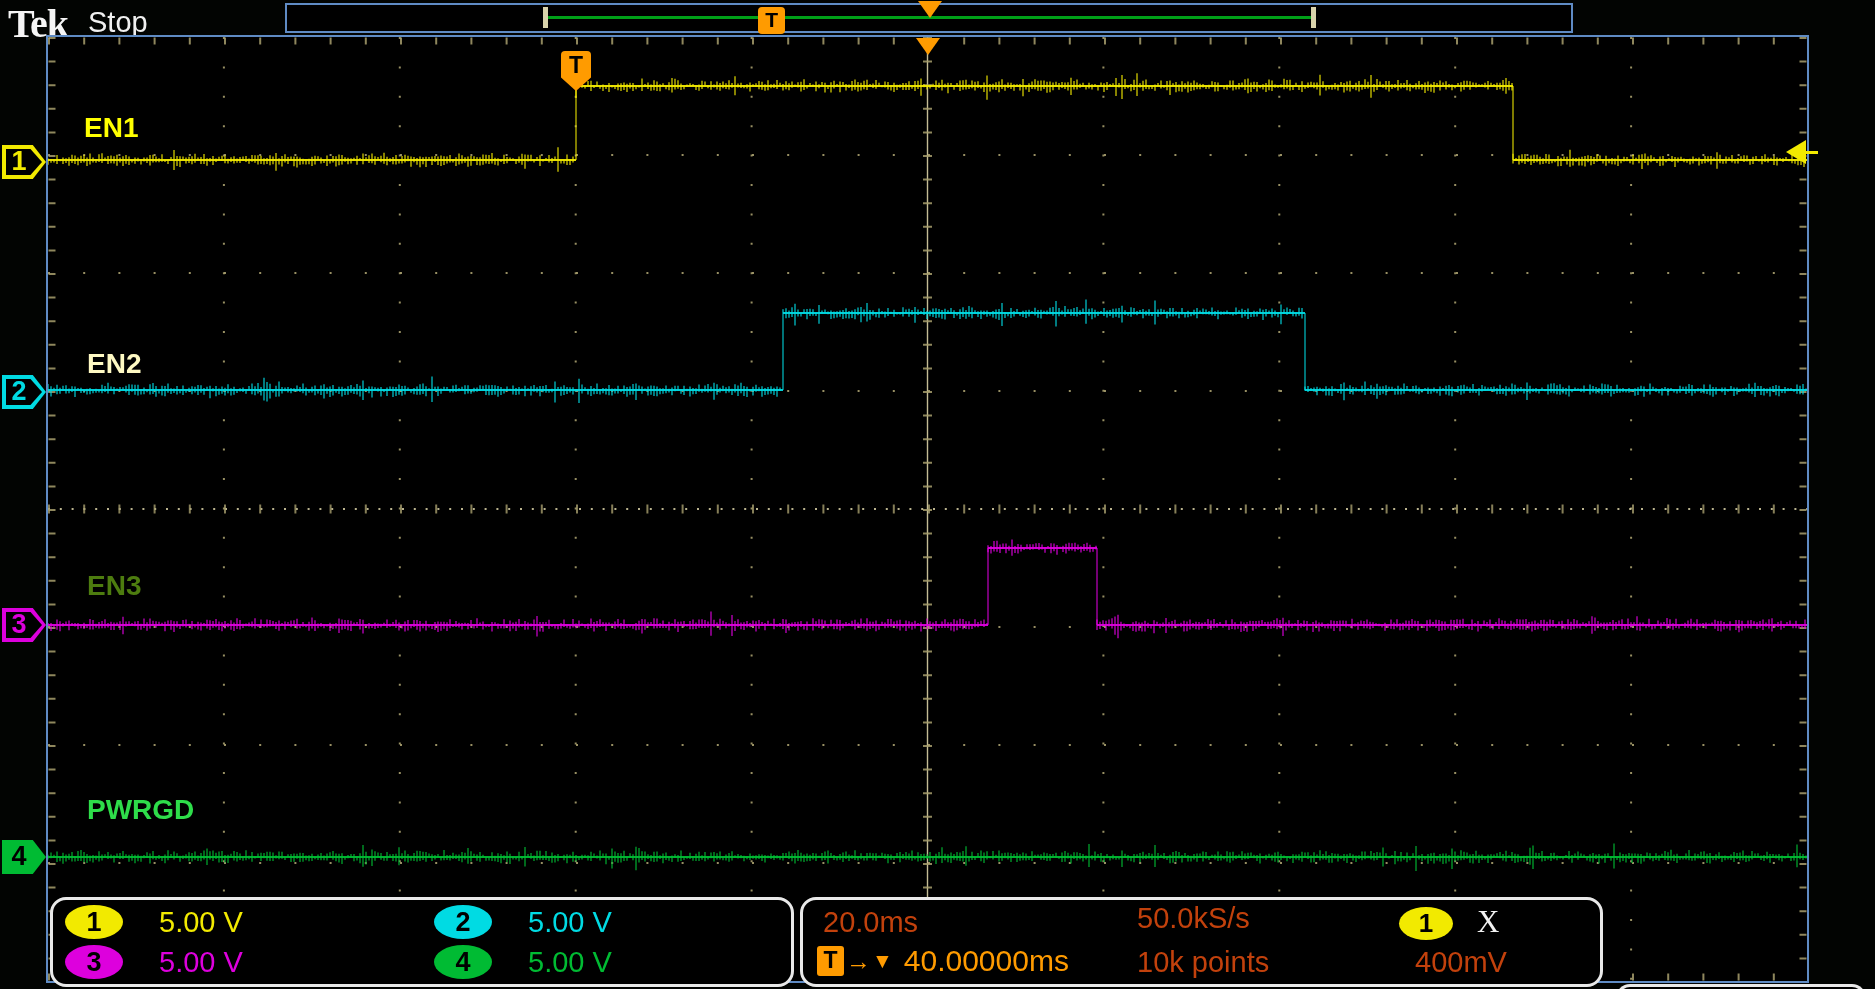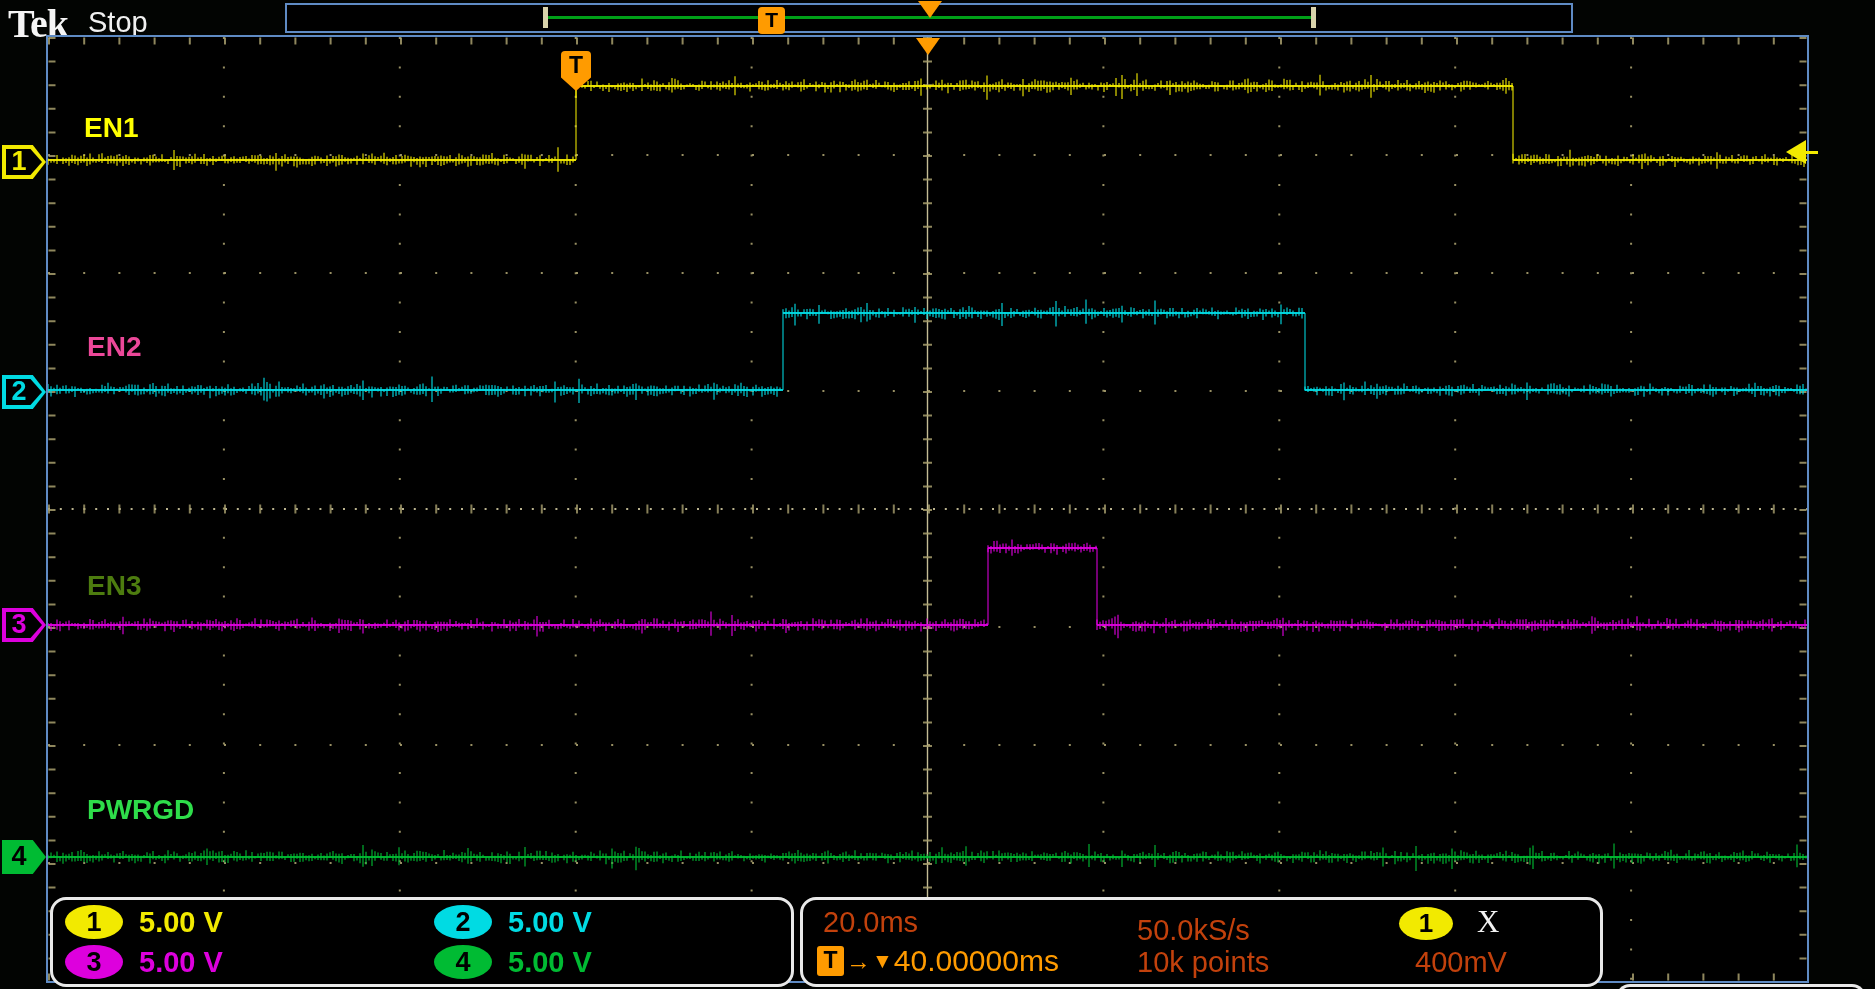--- a/index.html
+++ b/index.html
@@ -28,33 +28,33 @@
   .trig-flag{position:absolute;left:561px;top:51px;width:30px;height:40px;background:#ff9b00;clip-path:polygon(0 0,100% 0,100% 66%,50% 100%,0 66%);z-index:7;color:#000;font-weight:bold;font-size:23px;text-align:center;line-height:28px;border-radius:4px;}
   .hpos-tri{position:absolute;width:0;height:0;border-left:12px solid transparent;border-right:12px solid transparent;border-top:17px solid #ff9b00;z-index:7;}
   .level-arrow{position:absolute;width:0;height:0;border-top:12px solid transparent;border-bottom:12px solid transparent;border-right:20px solid #f2ea00;z-index:7;}
   .level-arrow-tail{position:absolute;width:18px;height:3px;background:#f2ea00;z-index:7;}
   
   .readout-box{position:absolute;top:897px;height:84px;background:#000;border:3px solid #e9e9e9;border-radius:16px;z-index:10;}
   .box-left{left:50px;width:738px;}
   .box-right{left:800px;width:797px;}
   .ch-readout{position:absolute;display:flex;align-items:center;}
   .badge{display:inline-block;width:58px;height:34px;border-radius:50%;color:#000;font-weight:bold;font-size:27px;text-align:center;line-height:34px;flex:none;}
-  .ch-scale{font-size:29px;margin-left:16px;white-space:pre;font-weight:bold;}
+  .ch-scale{font-size:29px;margin-left:36px;white-space:pre;}
   .pos-r1c1{left:12px;top:5px;} .pos-r1c2{left:381px;top:5px;}
   .pos-r2c1{left:12px;top:45px;} .pos-r2c2{left:381px;top:45px;}
   .rb-text{position:absolute;color:#c2410c;font-size:29px;white-space:pre;}
-  .rt-timebase{left:20px;top:6px;} .rt-rate{left:334px;top:14px;text-align:right;}
+  .rt-timebase{left:20px;top:6px;} .rt-rate{left:334px;top:2px;text-align:right;}
   .rt-points{left:334px;top:46px;} .rt-level{left:612px;top:46px;}
   .rt-src-badge{position:absolute;left:596px;top:7px;width:54px;height:33px;border-radius:50%;background:#f2ea00;color:#000;font-weight:bold;font-size:26px;text-align:center;line-height:33px;}
   .rt-slope{position:absolute;left:674px;top:4px;color:#f2f2f2;font-family:"Liberation Serif","DejaVu Serif",serif;font-size:31px;}
   .trig-row{position:absolute;left:14px;top:44px;display:flex;align-items:center;color:#ff9b00;}
   .tr-badge{width:27px;height:30px;background:#ff9b00;border-radius:3px;color:#000;font-weight:bold;font-size:23px;text-align:center;line-height:29px;}
   .tr-arrow{font-size:25px;margin-left:2px;}
   .tr-marker{font-size:21px;margin-left:1px;}
-  .tr-delay{font-size:30px;margin-left:1px;}
+  .tr-delay{font-size:30px;margin-left:11px;}
   
   .cropped-box-edge{position:absolute;left:1616px;top:984px;width:244px;height:12px;border:3px solid #e9e9e9;border-bottom:none;border-radius:14px 14px 0 0;background:#000;z-index:9;}
 </style>
 </head>
 <body>
 
 <div class="scope">
 
   <span class="brand-logo">Tek</span>
   <span class="brand-status">Stop</span>
@@ -114,21 +114,21 @@
         <path d="M940 508.2V515.2M943 509.0V516.6M946 503.9V514.5M949 503.8V514.7M952 507.6V515.9M955 506.4V512.0M958 506.6V516.2M961 508.8V513.8M964 502.6V518.8M967 508.9V516.1M970 507.1V516.6M973 507.7V514.6M976 510.2V512.9M979 507.2V512.2M982 507.2V513.1M985 507.2V512.5M988 506.2V511.9M991 506.0V513.1M994 507.6V512.4M997 509.9V515.8M1000 509.1V511.3M1003 506.2V516.2M1006 506.6V514.3M1009 508.0V517.7M1012 509.8V512.0M1015 508.7V514.9M1018 506.7V516.4M1021 505.8V513.7M1024 506.2V513.4M1027 505.7V514.5M1030 507.6V513.1M1033 509.3V515.6M1036 507.0V514.0M1039 505.8V513.8M1042 507.8V515.3M1045 510.9V514.8M1048 508.8V512.6" stroke="#dd00dd" stroke-width="1.5" fill="none" opacity="0.75"></path>
         <line x1="1049" y1="511" x2="1049" y2="588" stroke="#dd00dd" stroke-width="1.5" opacity="0.7"></line>
         <line x1="1049" y1="588" x2="1759" y2="588" stroke="#dd00dd" stroke-width="2.2" opacity="0.95"></line>
         <path d="M1049 582.6V592.9M1052 584.8V591.9M1055 583.2V588.9M1058 583.8V593.5M1061 582.6V589.5M1064 581.2V591.5M1067 579.5V597.7M1070 577.7V601.2M1073 584.7V593.5M1076 586.5V591.1M1079 587.0V589.8M1082 588.2V591.2M1085 585.3V593.9M1088 584.3V594.7M1091 585.5V593.8M1094 585.4V594.5M1097 583.8V594.5M1100 585.8V590.9M1103 587.0V591.6M1106 583.2V596.3M1109 584.7V588.7M1112 586.4V591.3M1115 585.4V590.1M1118 581.1V596.1M1121 585.3V590.4M1124 584.1V591.6M1127 582.8V589.4M1130 586.7V589.4M1133 585.8V590.3M1136 583.7V594.6M1139 584.6V594.2M1142 582.6V592.6M1145 586.0V590.7M1148 584.8V592.3M1151 585.0V592.8M1154 585.7V591.6M1157 585.2V588.2M1160 581.9V591.9M1163 583.5V593.0M1166 581.9V591.1M1169 586.0V590.7M1172 584.9V588.0M1175 588.1V590.7M1178 583.2V589.6M1181 586.9V593.0M1184 582.2V592.1M1187 585.2V592.6M1190 587.2V591.7M1193 584.5V595.0M1196 585.6V594.0M1199 584.9V594.7M1202 583.8V588.5M1205 583.9V594.0M1208 584.0V591.8M1211 583.8V590.3M1214 582.9V589.1M1217 585.1V588.0M1220 584.7V592.0M1223 584.6V591.7M1226 582.9V590.9M1229 581.2V592.2M1232 583.1V591.5M1235 580.8V599.1M1238 585.4V593.6M1241 583.3V590.6M1244 586.5V590.9M1247 586.3V588.7M1250 582.9V593.2M1253 586.0V590.7M1256 583.6V590.0M1259 583.9V593.6M1262 586.7V589.2M1265 584.9V594.9M1268 583.5V589.7M1271 585.5V594.4M1274 585.5V589.9M1277 588.5V591.3M1280 586.4V591.6M1283 583.3V591.6M1286 583.8V594.0M1289 584.1V591.0M1292 583.6V594.3M1295 583.5V589.3M1298 583.8V590.5M1301 587.5V589.6M1304 581.7V591.6M1307 586.6V589.6M1310 585.2V592.7M1313 583.5V589.0M1316 584.0V591.2M1319 582.6V591.3M1322 584.7V592.3M1325 585.2V591.1M1328 586.3V588.7M1331 586.8V589.3M1334 588.0V590.4M1337 585.8V593.7M1340 587.3V591.0M1343 582.5V591.7M1346 585.4V592.3M1349 582.3V590.4M1352 586.2V593.3M1355 585.8V592.7M1358 583.6V590.7M1361 583.8V593.1M1364 582.0V591.0M1367 583.8V589.4M1370 583.9V593.6M1373 586.7V589.1M1376 587.4V591.1M1379 583.3V594.1M1382 582.6V590.5M1385 585.0V589.4M1388 582.8V591.1M1391 583.1V594.0M1394 584.2V593.5M1397 584.6V593.0M1400 587.6V591.6M1403 582.7V593.2M1406 582.9V593.2M1409 582.2V592.0M1412 582.8V591.1M1415 581.7V591.0M1418 587.7V590.1M1421 587.7V592.3M1424 582.6V592.9M1427 586.1V589.5M1430 584.0V594.5M1433 588.0V591.5M1436 583.6V589.0M1439 585.1V589.7M1442 582.6V591.4M1445 587.1V592.6M1448 585.0V588.4M1451 581.2V592.0M1454 583.3V588.9M1457 583.7V591.4M1460 586.5V592.0M1463 583.8V593.1M1466 585.5V591.8M1469 581.9V591.1M1472 582.5V592.5M1475 582.4V592.6M1478 582.0V592.9M1481 585.1V591.5M1484 584.5V594.5M1487 583.5V593.0M1490 585.7V592.3M1493 582.9V590.9M1496 582.8V593.7M1499 584.8V593.4M1502 582.5V590.8M1505 582.9V589.7M1508 588.8V590.8M1511 584.6V589.0M1514 583.8V592.6M1517 587.0V592.2M1520 582.3V592.3M1523 584.8V592.9M1526 582.1V591.9M1529 583.3V591.3M1532 586.6V591.4M1535 585.2V588.2M1538 586.1V590.2M1541 584.3V587.8M1544 579.2V596.7M1547 580.4V593.8M1550 584.0V591.3M1553 585.8V590.2M1556 585.4V592.0M1559 585.6V593.1M1562 584.9V587.8M1565 583.1V593.3M1568 584.9V592.1M1571 583.6V589.1M1574 582.3V592.3M1577 586.9V592.4M1580 581.5V591.9M1583 585.3V590.8M1586 585.2V589.1M1589 579.2V593.2M1592 585.6V593.7M1595 585.6V589.5M1598 587.1V591.2M1601 581.8V590.3M1604 587.2V592.6M1607 587.1V591.4M1610 583.4V588.9M1613 585.6V591.7M1616 584.9V588.1M1619 581.1V592.0M1622 582.2V591.4M1625 586.3V592.8M1628 581.7V591.0M1631 588.6V591.4M1634 586.7V588.9M1637 585.8V590.9M1640 583.5V590.8M1643 581.8V591.6M1646 585.5V589.5M1649 582.2V592.9M1652 586.6V590.8M1655 586.1V588.7M1658 585.5V591.7M1661 586.5V588.6M1664 585.5V587.6M1667 582.7V591.8M1670 583.9V593.9M1673 583.7V594.4M1676 585.1V592.4M1679 586.8V591.6M1682 584.3V593.4M1685 587.1V589.1M1688 582.9V593.0M1691 583.0V595.3M1694 583.7V593.5M1697 588.3V591.2M1700 583.6V591.3M1703 583.1V591.5M1706 584.2V588.6M1709 585.2V592.1M1712 584.0V590.7M1715 582.5V593.0M1718 585.4V589.8M1721 582.2V591.6M1724 581.3V594.4M1727 586.7V590.5M1730 584.9V589.9M1733 583.7V592.7M1736 587.3V590.9M1739 585.0V588.4M1742 583.6V588.6M1745 586.8V591.3M1748 583.8V591.2M1751 587.7V591.5M1754 588.5V591.1M1757 582.5V592.1" stroke="#dd00dd" stroke-width="1.5" fill="none" opacity="0.75"></path>
         <line x1="0" y1="820" x2="1759" y2="820" stroke="#00bb33" stroke-width="2.2" opacity="0.95"></line>
         <path d="M0 817.7V822.6M3 815.6V821.3M6 817.8V820.9M9 814.5V825.0M12 819.2V824.2M15 815.8V826.7M18 817.6V824.6M21 816.8V822.8M24 815.1V824.5M27 819.0V824.4M30 814.0V824.0M33 812.9V823.9M36 815.0V825.3M39 816.9V825.9M42 818.6V824.2M45 817.9V825.4M48 818.6V822.8M51 814.3V824.6M54 817.5V823.5M57 817.2V820.0M60 814.9V821.9M63 817.6V821.4M66 818.2V825.6M69 816.5V820.0M72 816.0V821.9M75 814.1V822.1M78 817.3V820.5M81 817.8V824.8M84 817.1V823.8M87 817.7V826.3M90 817.4V824.2M93 818.7V824.8M96 818.0V821.3M99 815.3V820.9M102 816.6V826.5M105 814.0V822.2M108 820.2V822.8M111 818.1V821.9M114 819.3V824.0M117 817.5V826.2M120 813.2V823.3M123 816.9V821.0M126 814.4V822.4M129 816.3V820.8M132 818.8V824.7M135 818.6V821.9M138 817.2V821.6M141 815.2V824.3M144 816.1V824.4M147 814.5V822.7M150 818.6V824.1M153 815.9V824.3M156 813.6V822.5M159 811.4V827.9M162 814.3V822.5M165 813.5V823.9M168 815.7V822.1M171 814.6V825.4M174 814.0V825.0M177 818.0V825.6M180 817.7V826.0M183 816.7V819.6M186 814.0V823.4M189 815.1V824.5M192 816.5V823.0M195 819.8V823.8M198 813.2V823.3M201 818.8V822.3M204 814.9V824.7M207 818.9V821.5M210 816.6V820.9M213 815.7V824.0M216 815.9V821.3M219 814.7V823.8M222 814.7V823.9M225 815.4V823.9M228 818.2V821.6M231 814.4V822.2M234 814.7V821.7M237 819.9V823.0M240 817.2V819.7M243 816.9V825.1M246 816.4V824.7M249 816.7V821.8M252 815.8V825.0M255 815.9V824.7M258 818.4V823.3M261 818.2V824.3M264 816.7V824.0M267 819.5V822.3M270 817.6V823.0M273 815.9V823.2M276 818.5V823.3M279 816.6V823.5M282 815.2V821.0M285 814.0V822.8M288 816.6V824.2M291 816.8V825.6M294 816.3V826.9M297 820.6V822.7M300 818.0V821.3M303 817.0V820.8M306 817.0V824.2M309 819.1V823.6M312 816.3V826.2M315 808.1V829.8M318 814.8V827.6M321 819.2V823.5M324 812.6V829.0M327 814.2V823.8M330 815.4V820.7M333 815.9V822.7M336 819.9V823.8M339 815.1V823.8M342 817.2V819.5M345 817.0V824.0M348 816.8V824.4M351 810.3V828.2M354 816.3V821.9M357 813.5V824.4M360 816.9V825.5M363 818.7V823.7M366 816.0V824.0M369 813.7V824.6M372 813.9V823.9M375 814.8V823.1M378 815.1V824.8M381 816.6V820.2M384 817.2V823.9M387 817.9V822.4M390 817.0V819.4M393 819.8V823.4M396 812.9V823.2M399 818.1V823.0M402 818.1V823.5M405 815.7V822.0M408 817.4V822.0M411 817.6V824.0M414 815.0V825.3M417 815.7V822.4M420 811.0V826.7M423 814.2V824.6M426 816.7V820.7M429 817.5V823.8M432 815.1V824.8M435 817.8V820.2M438 819.7V823.7M441 820.2V823.4M444 815.2V824.1M447 818.8V824.2M450 816.3V825.0M453 817.1V826.2M456 818.3V822.8M459 814.5V825.3M462 816.7V827.1M465 819.2V822.6M468 819.9V822.6M471 814.7V824.3M474 819.1V822.6M477 810.0V829.5M480 817.0V819.6M483 815.9V821.7M486 818.6V823.9M489 813.7V823.3M492 813.8V822.7M495 818.2V823.0M498 814.1V822.9M501 819.0V824.1M504 815.5V825.8M507 817.9V825.6M510 817.0V824.3M513 819.0V821.1M516 817.7V823.3M519 817.2V826.2M522 817.8V821.2M525 814.7V824.8M528 818.1V824.6M531 819.2V822.9M534 817.7V822.4M537 817.7V821.0M540 818.2V823.6M543 814.7V824.0M546 816.5V820.2M549 818.4V821.5M552 813.5V823.6M555 816.6V819.6M558 816.5V827.3M561 819.4V822.7M564 811.5V831.4M567 814.5V824.7M570 816.0V825.8M573 816.3V825.5M576 813.7V824.1M579 819.6V823.7M582 816.2V820.9M585 817.2V823.3M588 809.7V833.2M591 811.0V825.5M594 814.3V822.9M597 814.5V824.5M600 817.2V822.1M603 818.1V824.2M606 814.8V825.0M609 814.5V824.4M612 818.3V822.1M615 816.6V826.3M618 815.6V823.1M621 819.2V823.8M624 818.4V825.1M627 817.3V820.9M630 818.1V824.8M633 813.6V824.1M636 820.0V822.9M639 819.2V821.7M642 815.8V822.0M645 819.1V823.7M648 816.8V824.0M651 814.7V823.9M654 818.3V822.7M657 814.9V824.2M660 819.4V822.4M663 815.4V821.3M666 815.1V824.6M669 816.3V822.4M672 814.4V822.4M675 819.9V823.3M678 817.4V823.4M681 816.1V824.8M684 814.2V823.6M687 818.3V821.0M690 817.0V821.6M693 817.9V821.3M696 818.7V824.3M699 819.0V822.3M702 816.4V822.9M705 818.5V821.8M708 818.3V822.6M711 817.2V821.9M714 817.6V823.9M717 818.0V825.6M720 818.5V821.2M723 816.5V822.1M726 818.1V823.1M729 818.3V821.4M732 818.7V822.8M735 816.1V823.4M738 815.9V820.8M741 814.5V821.9M744 816.4V824.3M747 816.0V826.5M750 813.1V824.1M753 815.8V824.6M756 817.6V824.9M759 816.6V824.2M762 817.7V824.0M765 816.0V822.6M768 816.5V823.9M771 818.7V820.8M774 815.9V823.4M777 814.6V822.9M780 813.4V826.5M783 816.1V820.9M786 817.9V823.1M789 819.4V823.5M792 817.1V822.8M795 815.5V825.1M798 814.4V821.9M801 817.5V824.1M804 818.2V821.7M807 813.3V823.0M810 820.1V823.4M813 816.3V822.2M816 819.7V823.4M819 816.1V823.5M822 815.8V821.2M825 816.3V823.3M828 816.3V823.8M831 818.4V820.6M834 815.7V821.0M837 816.7V822.1M840 817.1V826.2M843 817.6V822.7M846 820.5V823.0M849 816.1V821.2M852 815.0V825.3M855 817.1V822.0M858 814.9V822.7M861 816.6V822.8M864 813.6V823.7M867 820.4V822.5M870 815.2V824.4M873 816.9V823.8M876 816.8V823.2M879 817.3V822.1M882 815.0V824.4M885 819.7V823.5M888 816.7V827.1M891 814.9V821.6M894 810.2V826.1M897 816.7V823.3M900 817.2V825.3M903 815.4V826.1M906 817.0V822.7M909 815.0V823.5M912 815.4V823.9M915 814.0V824.6M918 809.3V828.7M921 819.3V824.6M924 814.8V822.9M927 819.7V822.9M930 816.1V820.3M933 813.6V824.2M936 815.5V826.1M939 814.3V822.6M942 819.0V821.3M945 814.1V822.6M948 817.8V820.7M951 813.5V824.4M954 816.3V823.8M957 815.8V821.2M960 815.4V822.6M963 816.1V825.0M966 816.9V820.7M969 815.7V825.1M972 817.3V823.8M975 815.5V823.3M978 816.5V823.4M981 819.6V822.9M984 814.3V824.0M987 817.7V820.5M990 817.4V821.0M993 817.3V822.8M996 815.5V822.9M999 816.3V824.1M1002 816.9V823.8M1005 817.0V819.2M1008 815.7V820.4M1011 819.6V821.7M1014 815.6V825.1M1017 814.0V824.7M1020 815.7V821.6M1023 817.4V826.5M1026 815.2V822.0M1029 815.3V823.6M1032 816.0V822.2M1035 817.1V824.4M1038 818.4V822.4M1041 806.9V829.9M1044 818.2V822.4M1047 814.6V823.6M1050 816.9V820.1M1053 815.9V824.7M1056 818.7V824.9M1059 816.9V821.2M1062 819.2V823.4M1065 817.6V822.3M1068 819.4V822.8M1071 820.1V822.4M1074 813.6V829.9M1077 816.8V820.4M1080 818.0V823.6M1083 819.2V824.3M1086 817.0V825.3M1089 817.2V821.1M1092 816.0V825.1M1095 814.8V822.3M1098 817.6V822.0M1101 816.0V821.6M1104 816.8V822.8M1107 808.1V830.0M1110 815.9V822.8M1113 817.8V819.9M1116 815.9V822.0M1119 820.6V822.9M1122 817.7V826.2M1125 815.1V825.8M1128 813.9V824.5M1131 814.9V821.5M1134 818.0V825.6M1137 816.1V820.0M1140 818.0V824.5M1143 818.8V824.5M1146 817.0V822.4M1149 816.5V824.7M1152 816.6V820.6M1155 814.4V824.4M1158 814.9V821.8M1161 820.4V822.9M1164 817.8V820.7M1167 817.4V822.6M1170 814.5V824.1M1173 817.6V823.6M1176 819.3V822.3M1179 814.3V824.6M1182 815.3V825.8M1185 814.7V823.6M1188 818.3V822.0M1191 817.5V821.1M1194 814.2V823.0M1197 816.4V822.3M1200 815.8V822.0M1203 815.4V820.9M1206 817.8V821.2M1209 818.0V824.0M1212 816.4V826.5M1215 818.9V821.5M1218 817.8V822.7M1221 816.7V820.1M1224 817.8V823.4M1227 815.5V824.7M1230 814.8V825.4M1233 817.1V823.0M1236 818.4V821.3M1239 819.5V824.3M1242 819.5V821.9M1245 817.2V825.9M1248 817.4V822.5M1251 817.3V823.3M1254 814.7V824.8M1257 815.4V820.7M1260 815.3V822.0M1263 818.3V825.5M1266 815.3V825.2M1269 817.6V820.1M1272 813.3V823.4M1275 816.9V822.5M1278 814.2V822.8M1281 818.1V825.7M1284 816.1V825.7M1287 816.7V821.6M1290 816.7V824.5M1293 818.4V822.1M1296 817.1V823.8M1299 817.2V826.1M1302 816.3V821.1M1305 817.4V823.4M1308 818.5V825.1M1311 818.2V821.9M1314 814.6V823.2M1317 814.4V822.3M1320 818.5V821.3M1323 813.9V822.6M1326 816.0V823.5M1329 815.1V823.0M1332 815.4V820.9M1335 810.4V829.6M1338 816.3V820.0M1341 819.4V821.5M1344 817.9V821.0M1347 814.1V827.2M1350 819.0V824.2M1353 814.9V824.4M1356 819.1V822.8M1359 815.5V825.3M1362 820.7V823.2M1365 816.2V820.0M1368 809.0V834.1M1371 818.2V822.4M1374 817.1V824.3M1377 819.5V822.4M1380 816.9V826.8M1383 816.2V824.1M1386 815.7V826.6M1389 818.9V823.5M1392 817.0V824.4M1395 816.6V827.0M1398 816.6V826.6M1401 818.1V824.5M1404 811.4V832.0M1407 814.6V824.4M1410 818.3V823.5M1413 813.2V823.2M1416 814.8V822.8M1419 815.4V821.7M1422 817.4V825.8M1425 816.9V826.4M1428 813.8V822.4M1431 817.7V826.0M1434 817.4V823.0M1437 819.6V822.6M1440 817.6V826.1M1443 817.2V822.4M1446 817.4V820.3M1449 816.2V820.8M1452 814.9V821.2M1455 817.1V823.4M1458 813.8V824.6M1461 818.3V820.7M1464 815.0V824.1M1467 816.8V826.0M1470 817.2V825.2M1473 819.4V824.2M1476 818.8V825.0M1479 818.8V824.7M1482 810.8V827.7M1485 808.5V832.1M1488 815.7V822.1M1491 816.0V822.0M1494 813.9V824.5M1497 819.5V824.1M1500 819.6V822.5M1503 815.9V824.0M1506 815.7V822.3M1509 818.5V823.2M1512 818.9V821.4M1515 820.0V822.4M1518 817.9V820.4M1521 813.9V822.3M1524 817.9V825.7M1527 816.6V820.4M1530 814.5V822.7M1533 816.5V819.9M1536 817.5V820.4M1539 819.5V823.4M1542 817.2V824.5M1545 815.9V825.6M1548 817.4V822.1M1551 816.9V826.5M1554 818.4V822.3M1557 816.8V825.8M1560 816.3V821.1M1563 819.3V823.7M1566 806.5V831.4M1569 820.0V823.1M1572 815.4V825.3M1575 817.1V824.0M1578 817.3V825.6M1581 815.9V821.9M1584 816.4V826.0M1587 816.5V819.9M1590 816.7V825.8M1593 817.0V826.7M1596 818.8V824.6M1599 815.4V821.0M1602 816.2V822.5M1605 819.3V824.2M1608 816.2V823.1M1611 818.3V823.7M1614 816.8V820.3M1617 814.0V823.0M1620 815.3V823.4M1623 812.8V823.5M1626 817.5V823.9M1629 816.7V825.9M1632 820.3V822.8M1635 820.4V822.5M1638 816.6V822.5M1641 813.1V823.2M1644 820.1V823.7M1647 816.6V823.4M1650 817.1V821.6M1653 814.7V822.3M1656 814.2V822.6M1659 816.7V826.0M1662 815.9V826.6M1665 819.5V822.9M1668 817.2V823.3M1671 815.3V822.0M1674 818.7V824.9M1677 818.4V823.2M1680 819.7V822.6M1683 817.6V822.9M1686 814.9V824.9M1689 816.1V822.1M1692 815.5V823.5M1695 813.4V823.3M1698 818.2V824.9M1701 818.4V824.2M1704 813.9V822.6M1707 816.5V821.0M1710 816.2V820.4M1713 818.5V823.1M1716 818.1V824.0M1719 814.8V822.2M1722 817.1V825.7M1725 816.9V820.6M1728 817.5V821.6M1731 817.1V823.2M1734 818.4V824.6M1737 819.0V821.6M1740 816.5V820.5M1743 819.9V824.0M1746 816.0V823.6M1749 807.6V830.2M1752 815.8V822.2M1755 817.1V822.9M1758 818.4V821.4" stroke="#00bb33" stroke-width="1.5" fill="none" opacity="0.75"></path>
       </svg>
   </div>
 
   <div class="wave-label" style="left: 84px; top: 112px; color: rgb(255, 255, 0);">EN1</div>
-  <div class="wave-label" style="left: 87px; top: 331px; color: #ec4899; text-align: right;">EN2</div>
+  <div class="wave-label" style="left: 87px; top: 348px; color: #fef9c3; text-align: right;">EN2</div>
   <div class="wave-label" style="left: 87px; top: 570px; color: #4d7c0f;">EN3</div>
   <div class="wave-label" style="left: 87px; top: 794px; color: rgb(46, 221, 74);">PWRGD</div>
 
   <div class="ch-marker" style="top: 145px; background: rgb(242, 234, 0);">
     <div class="ch-marker-inner"></div>
     <span class="ch-marker-num" style="color: rgb(242, 234, 0);">1</span>
   </div>
   <div class="ch-marker" style="top: 375px; background: rgb(0, 219, 227);">
     <div class="ch-marker-inner"></div>
     <span class="ch-marker-num" style="color: rgb(0, 219, 227);">2</span>

